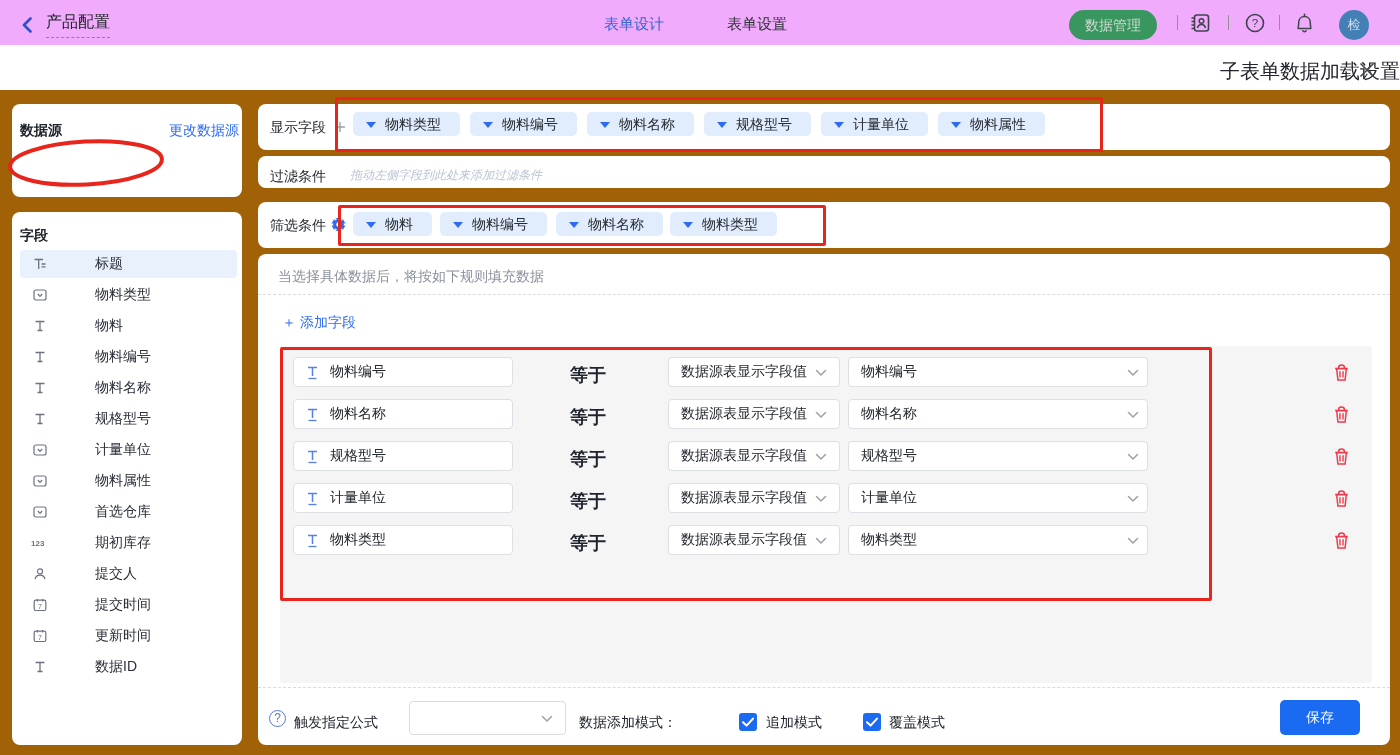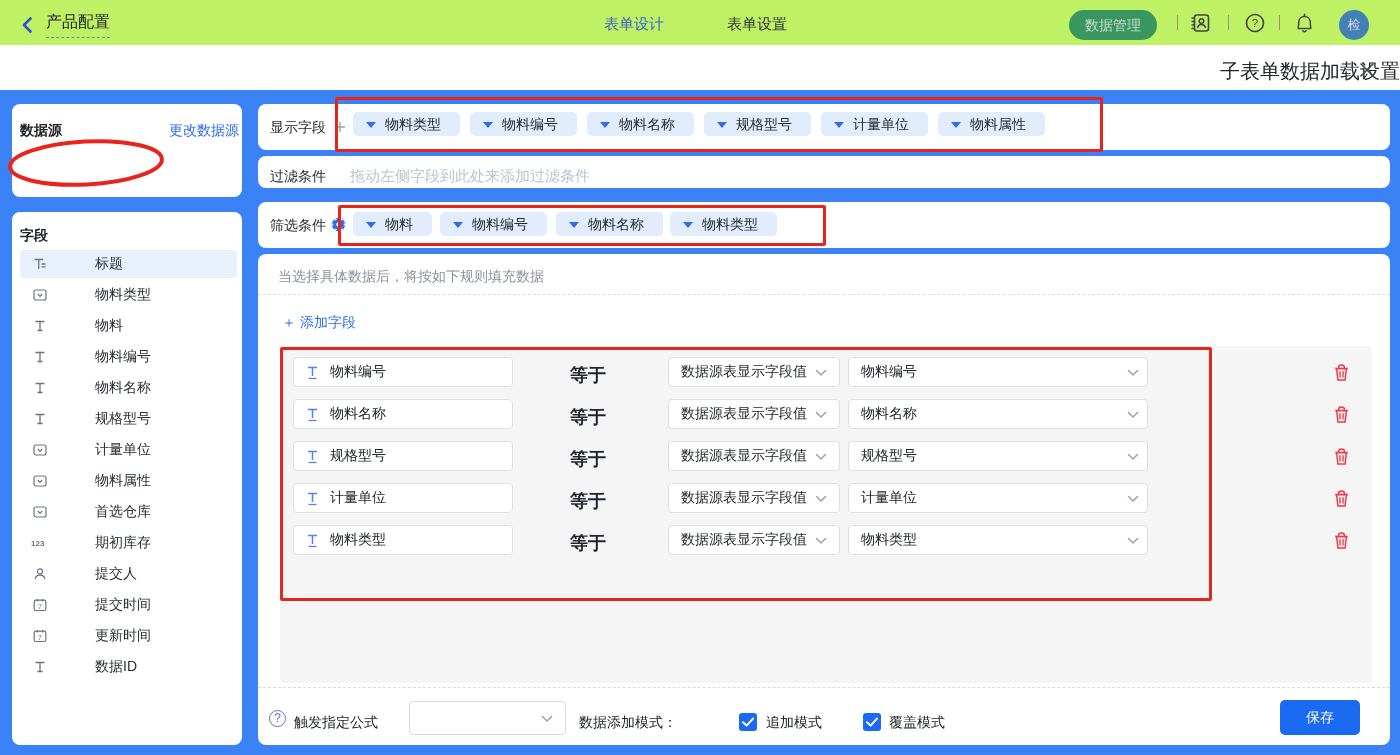--- a/index.html
+++ b/index.html
@@ -1,37 +1,37 @@
 <!DOCTYPE html>
 <html><head>
 <meta charset="utf-8">
 <style>
   * { margin:0; padding:0; box-sizing:border-box; }
   html,body { width:1400px; height:755px; overflow:hidden; }
   body { font-family:"Liberation Sans", sans-serif; position:relative; background:#ecf3fb; }
   .abs { position:absolute; }
 
   
-  #topbar { position:absolute; left:0; top:0; width:1400px; height:45px; background:#bef264; }
+  #topbar { position:absolute; left:0; top:0; width:1400px; height:45px; background:#f0abfc; }
   #back-ch { position:absolute; left:22px; top:17px; width:10px; height:16px; }
   #crumb { position:absolute; left:46px; top:12px; font-size:16px; color:#23262d; border-bottom:1px dashed #83878e; padding-bottom:4px; }
   #tab1 { position:absolute; left:604px; top:15px; font-size:15px; color:#3a64cd; }
   #tab2 { position:absolute; left:727px; top:15px; font-size:15px; color:#30333a; }
   #pill { position:absolute; left:1069px; top:10px; width:88px; height:30px; background:#39965e; border-radius:15px; color:#ccd9d0; font-size:14px; text-align:center; line-height:30px; }
   .tsep { position:absolute; top:15px; width:1px; height:15px; background:#909092; }
   .ticon { position:absolute; top:13px; }
   #avatar { position:absolute; left:1339px; top:10px; width:30px; height:30px; border-radius:50%; background:#4380b6; color:#d7dde5; font-size:13px; text-align:center; line-height:30px; }
 
   
   #mhead { position:absolute; left:0; top:45px; width:1400px; height:45px; background:#ffffff; }
   #mtitle { position:absolute; left:0; top:13px; width:1400px; text-align:right; font-size:20px; color:#23262e; }
   #mclose { position:absolute; left:1360px; top:18px; width:14px; height:14px; }
 
   
-  #content { position:absolute; left:0; top:90px; width:1400px; height:665px; background:#3b82f6; }
+  #content { position:absolute; left:0; top:90px; width:1400px; height:665px; background:#a16207; }
   .card { position:absolute; background:#fff; border-radius:8px; }
 
   
   #sA { left:12px; top:14px; width:230px; height:93px; }
   #sB { left:12px; top:122px; width:230px; height:533px; }
   .shead { position:absolute; left:8px; font-size:14px; font-weight:bold; color:#20242c; }
   #chg { position:absolute; right:3px; top:18px; font-size:14px; color:#2e6cf0; }
   #dsitem { position:absolute; left:8px; top:47px; width:217px; height:28px; background:#f5f6f8; border-radius:4px; line-height:28px; font-size:14px; color:#262a33; }
   .fitem { position:absolute; left:8px; width:217px; height:28px; border-radius:4px; font-size:14px; color:#2a2f38; }
   .fitem .ftext { position:absolute; left:31px; top:50%; transform:translateY(-50%);margin-left:44px; }
@@ -39,21 +39,21 @@
   .nico { font-size:8px; color:#6b7280; letter-spacing:0; font-weight:bold; }
 
   
   #m1 { left:258px; top:14px; width:1132px; height:46px; }
   #m2 { left:258px; top:66px; width:1132px; height:32px; }
   #m3 { left:258px; top:112px; width:1132px; height:46px; }
   #m4 { left:258px; top:164px; width:1132px; height:491px; }
   .rlabel { position:absolute; left:12px; font-size:14px; color:#23272e; }
   .tag { position:absolute; height:24px; background:#e1edfc; border-radius:5px; font-size:14px; color:#262b33; line-height:24px; padding:0 19px 0 13px; white-space:nowrap; }
   .tag .tri { display:inline-block; width:0; height:0; border-left:5px solid transparent; border-right:5px solid transparent; border-top:6px solid #2e6bf0; margin-right:9px; position:relative; top:-1px; }
-  #placeholder { position:absolute; left:92px; top:11px; font-size:15px; color:#b9c3d2; }
+  #placeholder { position:absolute; left:92px; top:11px; font-size:12px; color:#b9c3d2;font-style:italic; }
 
   
   #hinttext { position:absolute; left:20px; top:14px; font-size:14px; color:#8a919d; }
   .dash { position:absolute; left:0; width:1132px; border-top:1px dashed #d8dce2; }
   #addfield { position:absolute; left:24px; top:60px; font-size:14px; color:#2e6cf0; }
   #gpanel { position:absolute; left:22px; top:92px; width:1092px; height:337px; background:#f5f5f6; border-radius:4px; }
   .rrow { position:absolute; left:0; width:100%; height:30px; }
   .rinput { position:absolute; left:13px; top:0; width:220px; height:30px; background:#fff; border:1px solid #dcdfe4; border-radius:4px; }
   .rinput .txt { position:absolute; left:36px; top:5px; font-size:14px; color:#23272e; }
   .eq { position:absolute; left:290px; top:6px; font-size:18px; color:#1f242c; font-weight:600; }

